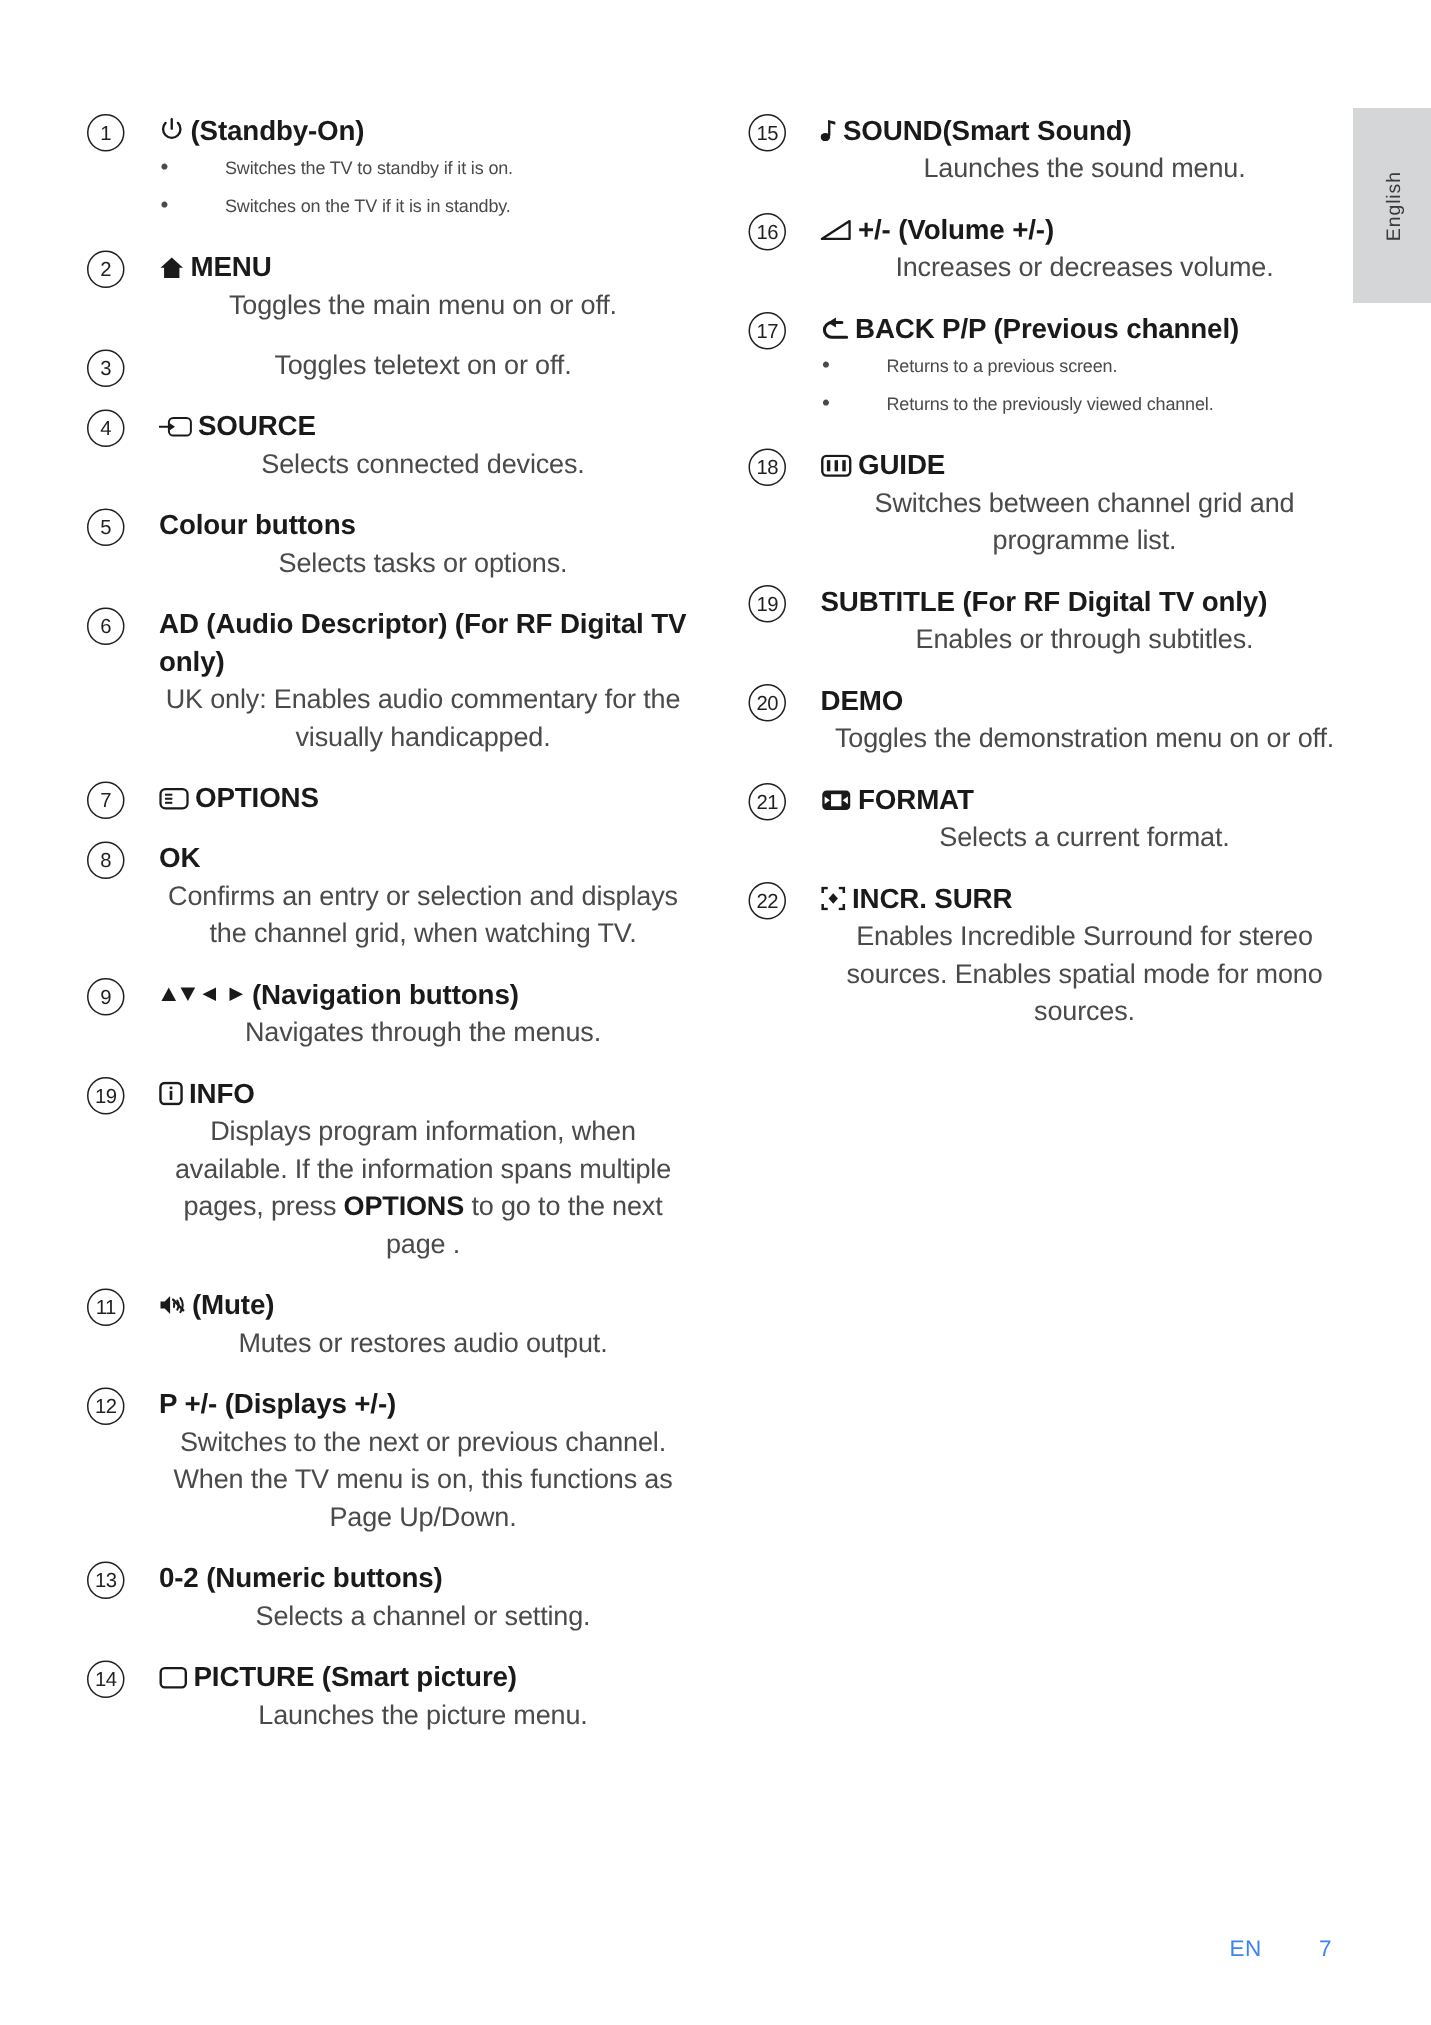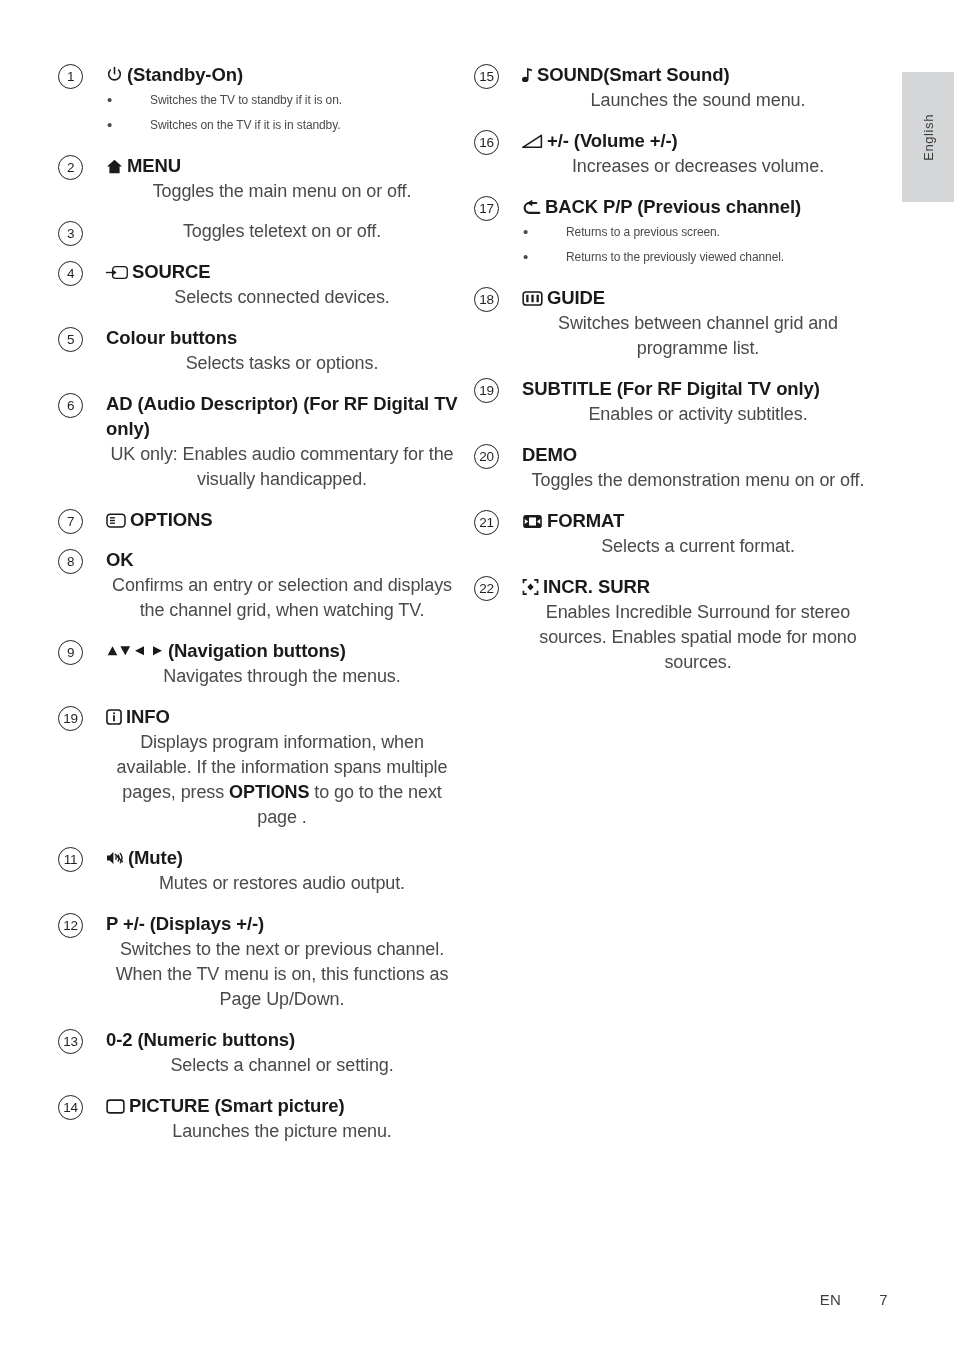--- a/index.html
+++ b/index.html
@@ -42,21 +42,21 @@
     left: 0;
     width: 954px;
     height: 1190px;
   }
   .col {
     position: absolute;
     top: 0;
     width: 400px;
   }
   .col-left  { left: 58px; }
-  .col-right { left: 474px; }
+  .col-right { left: 499px; }
 
   
   .item {
     position: relative;
     padding-left: 48px;
     margin-bottom: 15px;
   }
   .num {
     position: absolute;
     left: 0;
@@ -73,21 +73,21 @@
     color: #231f20;
     font-family: "Liberation Sans", sans-serif;
     letter-spacing: -0.3px;
   }
   .title {
     font-size: 18.5px;
     font-weight: bold;
     line-height: 25px;
     color: #1a1a1a;
     letter-spacing: -0.1px;
-    margin: 0 0 1px 0;
+    margin: 12px 0 1px 0;
   }
   .title .ico { margin-right: 4px; vertical-align: -2px; display:inline-block; }
   .desc {
     font-size: 18px;
     line-height: 25px;
     color: #4a4a4a;
     margin: 0;
     font-weight: normal;
     letter-spacing: -0.1px;
     text-align: center;
@@ -121,21 +121,21 @@
 
   
   .footer {
     position: absolute;
     left: 0;
     bottom: 42px;
     width: 954px;
     text-align: right;
     padding-right: 66px;
     font-size: 15px;
-    color: #404040;
+    color: #3b82f6;
   }
   .footer .en { margin-right: 34px; letter-spacing: 0.3px; }
   .footer .pg { letter-spacing: 0.3px; }
 </style>
 </head>
 <body>
 
 <div class="lang-tab">
   <span class="lang-tab-label">English</span>
 </div>
@@ -278,21 +278,21 @@
               <rect x="1.2" y="1.2" width="23.6" height="16.6" rx="3.6" ry="3.6" fill="none" stroke="#1a1a1a" stroke-width="2"></rect>
               <rect x="5.1" y="4.8" width="2.9" height="9.4" fill="#1a1a1a"></rect>
               <rect x="11.6" y="4.8" width="2.9" height="9.4" fill="#1a1a1a"></rect>
               <rect x="18.1" y="4.8" width="2.9" height="9.4" fill="#1a1a1a"></rect>
             </svg></span><span>GUIDE</span></div>
         <div class="desc">Switches between channel grid and programme list.</div>
       </div>
       <div class="item">
         <div class="num">19</div>
         <div class="title"><span>SUBTITLE (For RF Digital TV only)</span></div>
-        <div class="desc">Enables or activity subtitles.</div>
+        <div class="desc">Enables or through subtitles.</div>
       </div>
       <div class="item">
         <div class="num">20</div>
         <div class="title"><span>DEMO</span></div>
         <div class="desc">Toggles the demonstration menu on or off.</div>
       </div>
       <div class="item">
         <div class="num">21</div>
         <div class="title"><span class="ico"><svg width="21" height="15" viewBox="0 0 26 19">
               <rect x="1.2" y="1.2" width="23.6" height="16.6" rx="3.6" ry="3.6" fill="#1a1a1a"></rect>

